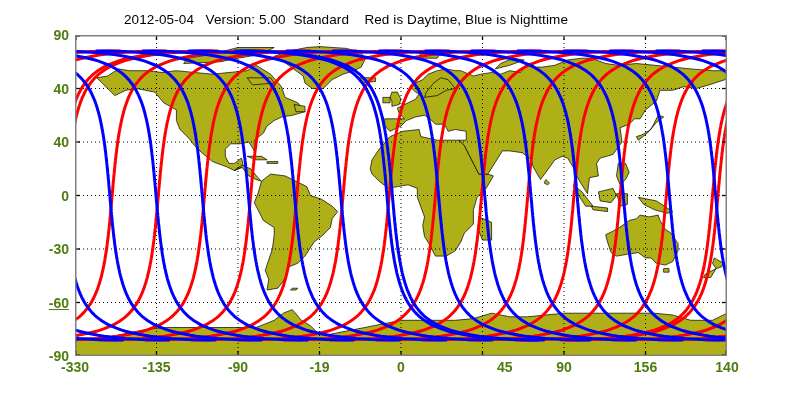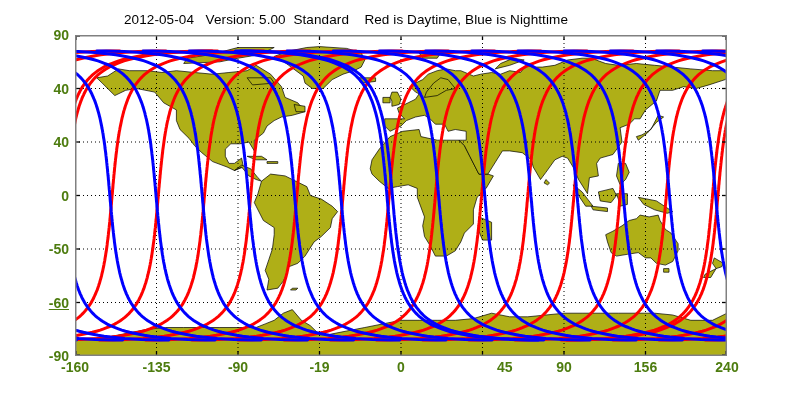--- a/index.html
+++ b/index.html
@@ -206,31 +206,31 @@
         <line x1="0" y1="1" x2="5" y2="1" stroke="#000000" stroke-width="1.3"></line>
         <line x1="652" y1="1" x2="647" y2="1" stroke="#000000" stroke-width="1.3"></line>
       </g>
 
     <rect x="0.75" y="0.75" width="650.5" height="319.5" fill="none" stroke="#808080" stroke-width="1.5"></rect>
   </svg>
 
   <div id="ylabels">
       <div class="axis-label ylab" style="left: 24px; width: 45px; top: 348px;">-90</div>
       <div class="axis-label ylab" style="left: 24px; width: 45px; top: 294.5px; text-decoration: underline;">-60</div>
-      <div class="axis-label ylab" style="left: 24px; width: 45px; top: 241px;">-50</div>
+      <div class="axis-label ylab" style="left: 24px; width: 45px; top: 241px;">-30</div>
       <div class="axis-label ylab" style="left: 24px; width: 45px; top: 187.5px;">0</div>
       <div class="axis-label ylab" style="left: 24px; width: 45px; top: 134px;">40</div>
       <div class="axis-label ylab" style="left: 24px; width: 45px; top: 80.5px;">40</div>
       <div class="axis-label ylab" style="left: 24px; width: 45px; top: 27px;">90</div>
     </div>
   <div id="xlabels">
-      <div class="axis-label xlab" style="left: 45px; width: 60px; top: 359px;">-160</div>
+      <div class="axis-label xlab" style="left: 45px; width: 60px; top: 359px;">-330</div>
       <div class="axis-label xlab" style="left: 126.5px; width: 60px; top: 359px;">-135</div>
       <div class="axis-label xlab" style="left: 208px; width: 60px; top: 359px;">-90</div>
       <div class="axis-label xlab" style="left: 289.5px; width: 60px; top: 359px;">-19</div>
       <div class="axis-label xlab" style="left: 371px; width: 60px; top: 359px;">0</div>
       <div class="axis-label xlab" style="left: 452.5px; width: 60px; top: 359px; text-align: right;">45</div>
       <div class="axis-label xlab" style="left: 534px; width: 60px; top: 359px;">90</div>
       <div class="axis-label xlab" style="left: 615.5px; width: 60px; top: 359px;">156</div>
-      <div class="axis-label xlab" style="left: 697px; width: 60px; top: 359px;">240</div>
+      <div class="axis-label xlab" style="left: 697px; width: 60px; top: 359px;">140</div>
     </div>
 
 </div>
 
 </body></html>

